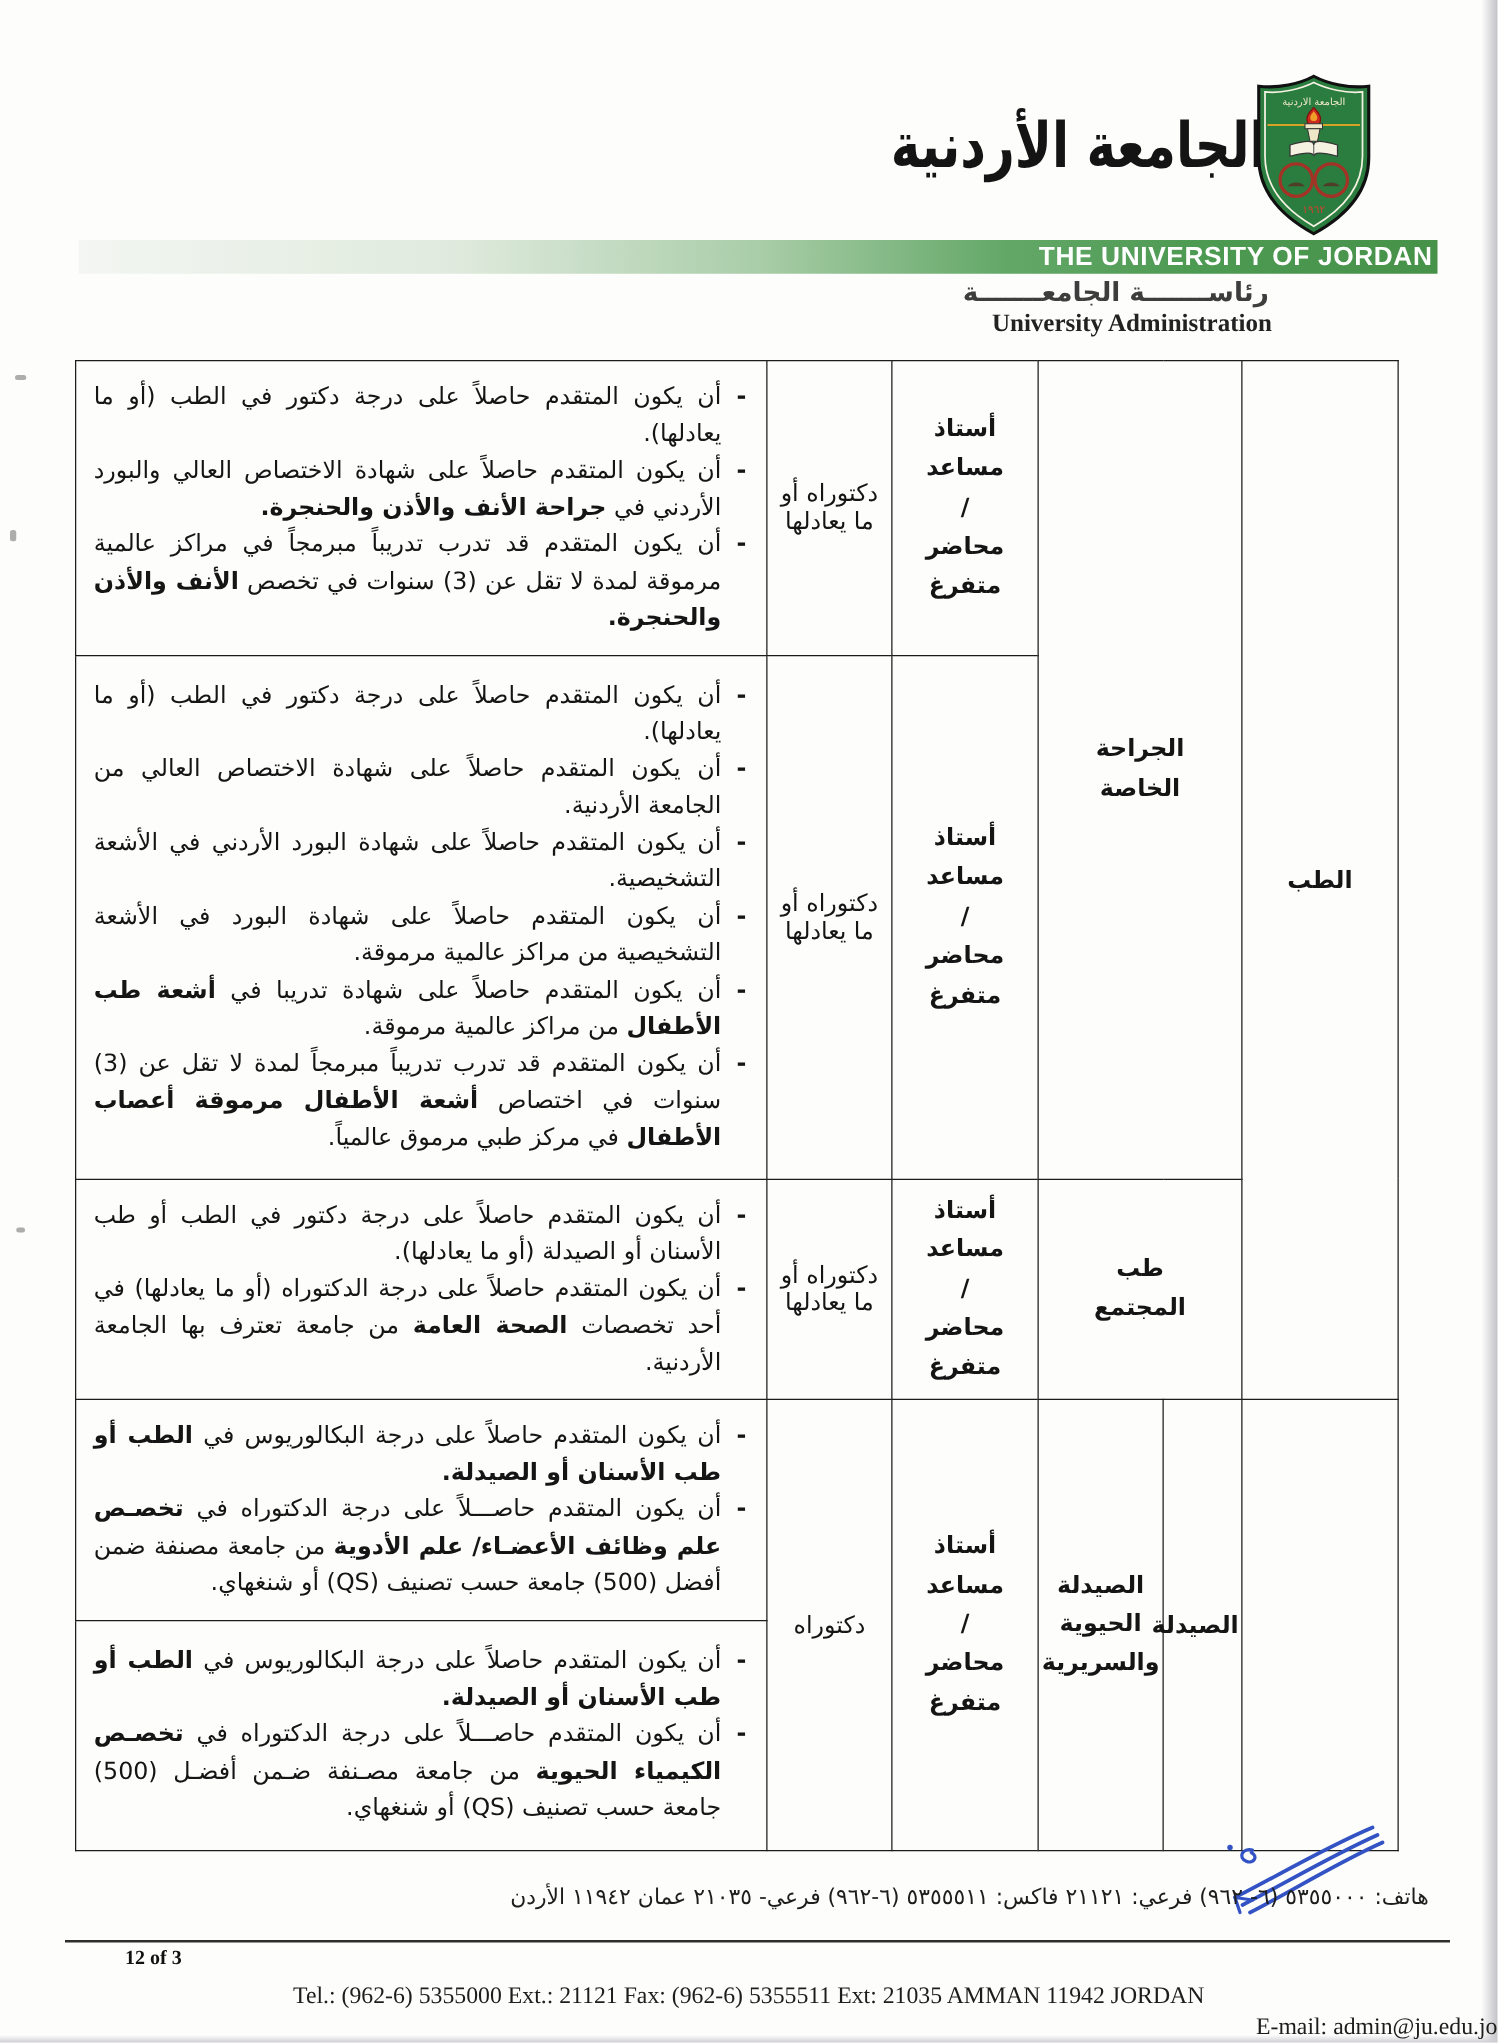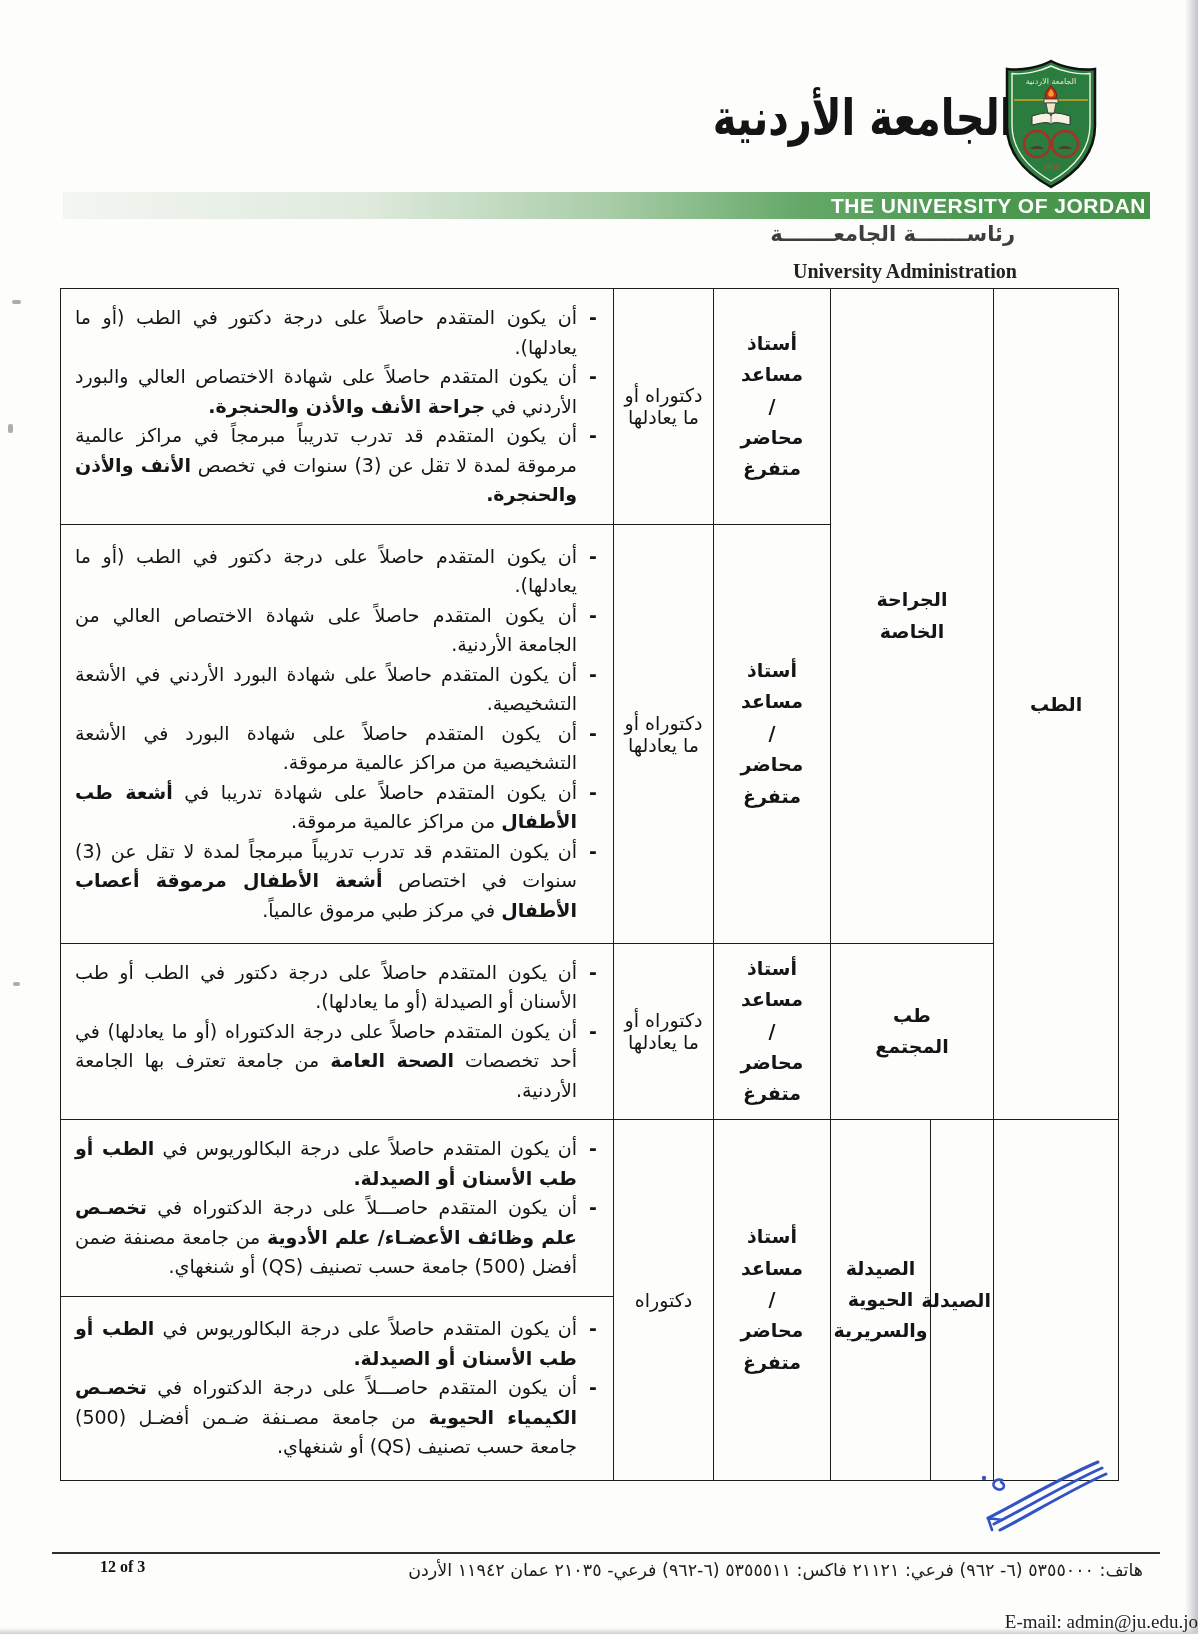--- a/index.html
+++ b/index.html
@@ -18,21 +18,21 @@
         font-weight:bold;font-size:40px;transform:scaleY(1.25);
         color:#141414;white-space:nowrap;}
   .shield-wrap{position:absolute;left:1002px;top:58px;width:98px;height:132px;}
   .banner{position:absolute;left:63px;top:192px;width:1087px;height:27px;
         background:linear-gradient(90deg,#f3f6f2 0%,#dfeadd 28%,#a9cda8 50%,#64a868 68%,#4d9a53 82%,#479249 100%);
         display:flex;align-items:center;justify-content:flex-end;}
   .banner span{color:#ffffff;font-family:"Liberation Sans",sans-serif;font-weight:bold;
         font-size:21px;letter-spacing:.5px;padding-right:4px;white-space:nowrap;}
   .admin-ar{position:absolute;right:183px;top:222px;width:340px;
         direction:rtl;font-size:21px;color:#3d3d3d;font-weight:bold;}
-  .admin-en{position:absolute;left:793px;top:260px;width:225px;text-align:left;
+  .admin-en{position:absolute;left:793px;top:248px;width:225px;text-align:center;
         font-family:"Liberation Serif",serif;font-weight:bold;font-size:20px;color:#222;}
 
   
   table.req-table{position:absolute;left:60px;top:288px;width:1058px;
         border-collapse:collapse;table-layout:fixed;direction:rtl;}
   table.req-table td{border:1.6px solid #1c1c1c;vertical-align:middle;text-align:center;
         font-size:19px;color:#151515;padding:2px;}
   td.req-cell{vertical-align:top;padding:5px 8px 4px 10px;}
   ul.reqs{list-style:none;margin:12px;padding:0;direction:rtl;}
   ul.reqs li{position:relative;padding-right:22px;line-height:29.5px;
@@ -42,21 +42,21 @@
   .ml{white-space:pre-line;line-height:1.65;}
   .cell-bold{font-weight:bold;}
   td.narrow-fac{white-space:nowrap;overflow:visible;font-weight:bold;}
 
   
   .signature{position:absolute;left:968px;top:1452px;width:140px;height:82px;}
 
   
   .footer-rule{position:absolute;left:52px;top:1552px;width:1108px;height:0;
         border-top:2.5px solid #2e2e2e;}
-  .footer-ar{position:absolute;right:55px;top:1560px;width:1050px;direction:rtl;
+  .footer-ar{position:absolute;right:55px;top:1508px;width:1050px;direction:rtl;
         text-align:right;font-size:17.5px;color:#1d1d1d;white-space:nowrap;}
   .page-number{position:absolute;left:100px;top:1558px;font-family:Liberation Serif, serif;
         font-weight:bold;font-size:16px;color:#111;}
   .footer-en{position:absolute;left:0;top:1586px;width:1198px;text-align:center;
         font-family:"Liberation Serif",serif;font-size:19px;color:#1d1d1d;}
   .footer-email{position:absolute;left:0;top:1611px;width:1198px;text-align:right;
         font-family:"Liberation Serif",serif;font-size:19px;color:#1d1d1d;}
 </style>
 </head>
 <body>
@@ -207,15 +207,16 @@
         <path d="M20,66 l14,2 m-14,-2 l4,12" stroke-width="2.6"></path>
         <path d="M34,28 c-8,-2 -12,6 -5,9 c6,2.5 10,-4 4,-7" stroke-width="2.6"></path>
       </g>
       <circle cx="16" cy="26" r="2.2" fill="#3353c4"></circle>
     </svg>
   </div>
 
   <div class="footer-rule"></div>
   <div class="footer-ar">هاتف: ٥٣٥٥٠٠٠ (٦- ٩٦٢)  فرعي: ٢١١٢١    فاكس: ٥٣٥٥٥١١ (٦-٩٦٢) فرعي- ٢١٠٣٥  عمان ١١٩٤٢ الأردن</div>
   <div class="page-number">12 of 3</div>
+  <div class="footer-en">Tel.: (962-6) 5355000   Ext.: 21121   Fax: (962-6) 5355511   Ext: 21035    AMMAN 11942 JORDAN</div>
   <div class="footer-email">E-mail: admin@ju.edu.jo</div>
 
 </div>
 
 </body></html>

